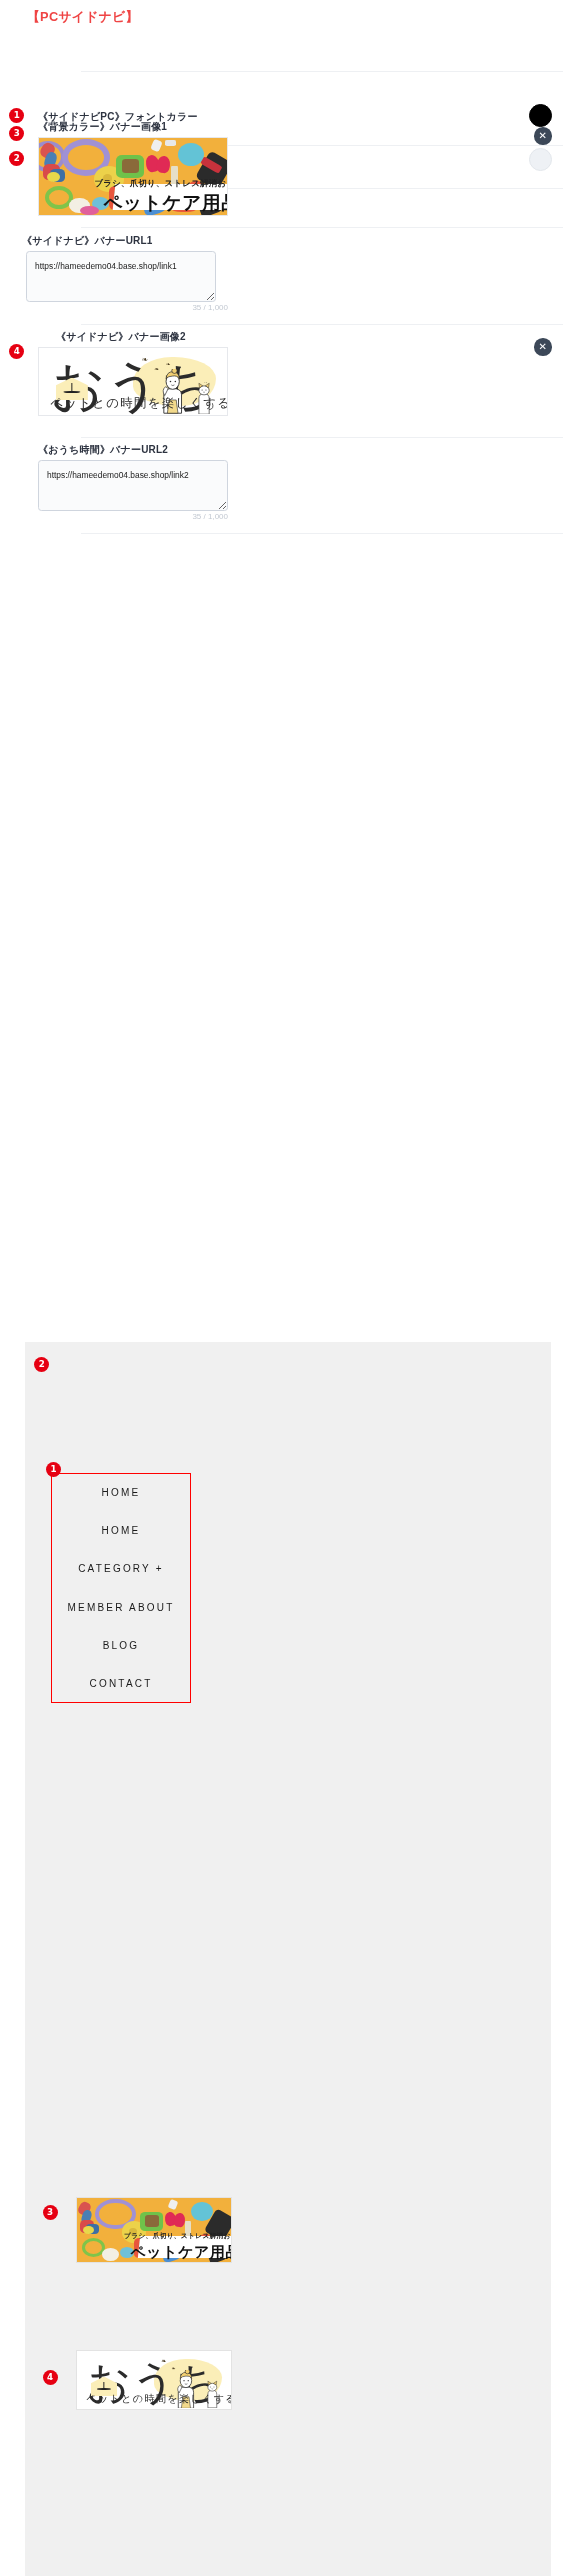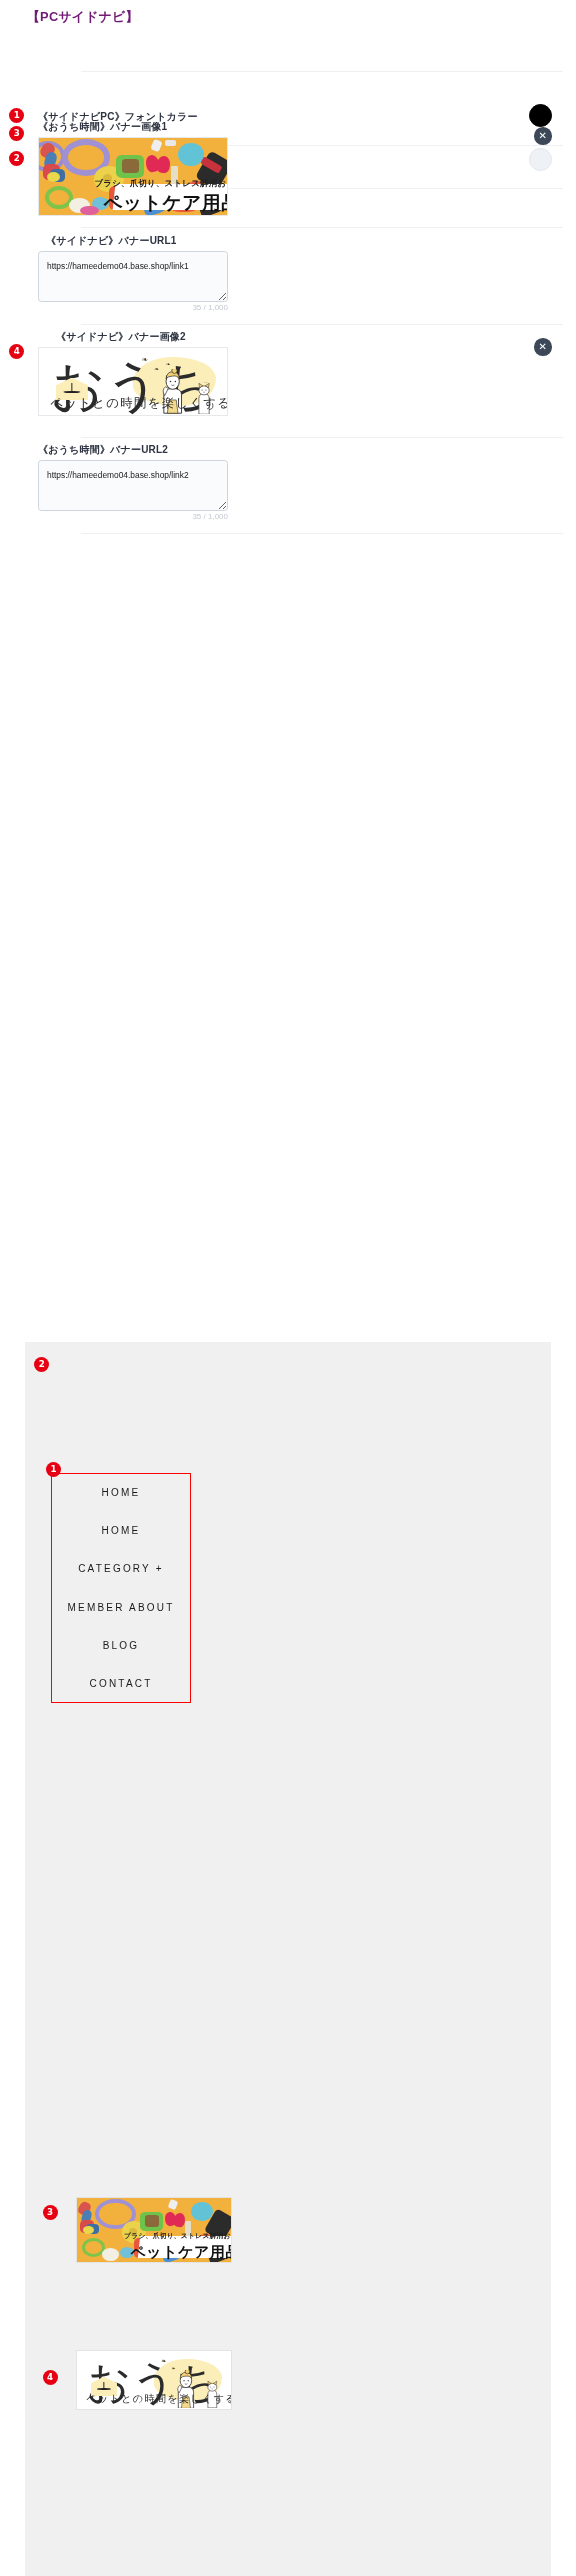--- a/index.html
+++ b/index.html
@@ -17,21 +17,21 @@
     overflow: hidden;
   }
 
   
   .section-title {
     position: absolute;
     left: 27px;
     top: 9.4px;
     font-size: 12.8px;
     font-weight: bold;
-    color: #701a75;
+    color: #ef4444;
     letter-spacing: 0.3px;
     white-space: nowrap;
   }
   .divider {
     position: absolute;
     left: 81px;
     width: 482px;
     height: 1.3px;
     background: #eef0f3;
   }
@@ -248,21 +248,21 @@
 
   <div class="divider" style="top:145px"></div>
 
   <div class="badge" style="left:9.4px; top:151px">2</div>
   <div class="field-label" style="left:38px; top:153px">《サイドナビPC》背景カラー</div>
   <div class="swatch light" style="left:529px; top:148px"></div>
 
   <div class="divider" style="top:188px"></div>
 
   <div class="badge" style="left:9.4px; top:126px" id="b3">3</div>
-  <div class="field-label" style="left:38px; top:120px">《おうち時間》バナー画像1</div>
+  <div class="field-label" style="left:38px; top:120px">《背景カラー》バナー画像1</div>
 
   <div class="close-btn" style="left:534px; top:127px">✕</div>
 
   <div class="banner-box" style="left:38px; top:137px; width:190px; height:79px; font-size:30px">
     <div class="pet-goods">
 
       <div class="pg-item" style="left:-4%;top:4%;width:18%;height:40%;background:#9b8ccd;border-radius:50%;border:4.7px solid #9b8ccd;background:transparent;"></div>
       <div class="pg-item" style="left:12%;top:1%;width:26%;height:48%;background:transparent;border:6px solid #a091d4;border-radius:50%;"></div>
       <div class="pg-item" style="left:1%;top:6%;width:7%;height:20%;background:#d9534f;border-radius:40%;transform:rotate(28deg)"></div>
       <div class="pg-item" style="left:3%;top:18%;width:6%;height:22%;background:#4a7fb5;border-radius:40%;transform:rotate(18deg)"></div>
@@ -293,22 +293,22 @@
       <div class="pg-item" style="left:22%;top:88%;width:10%;height:12%;background:#e0609b;border-radius:50%;"></div>
       <div class="pg-label" style="right:-2%;bottom:6%;width:62%;height:34%">
         <div class="pg-sub">ブラシ、爪切り、ストレス解消おもちゃ</div>
         <div class="pg-main">ペットケア用品</div>
       </div>
     </div>
   </div>
 
   <div class="divider" style="top:227px"></div>
 
-  <div class="field-label" style="left:46px; top:234px">《サイドナビ》バナーURL1</div>
-  <div class="ta-wrap" style="left:38px; top:251px">
+  <div class="field-label" style="left:22px; top:234px">《サイドナビ》バナーURL1</div>
+  <div class="ta-wrap" style="left:26px; top:251px">
     <textarea class="url-input" placeholder="https://" style="">https://hameedemo04.base.shop/link1</textarea>
   </div>
   <div class="counter" style="left:161px; top:303px; width:67px">35 / 1,000</div>
 
   <div class="divider" style="top:324px"></div>
 
   <div class="badge" style="left:9.4px; top:344px">4</div>
   <div class="field-label" style="left:56px; top:330px">《サイドナビ》バナー画像2</div>
   <div class="close-btn" style="left:534px; top:338px">✕</div>
 

